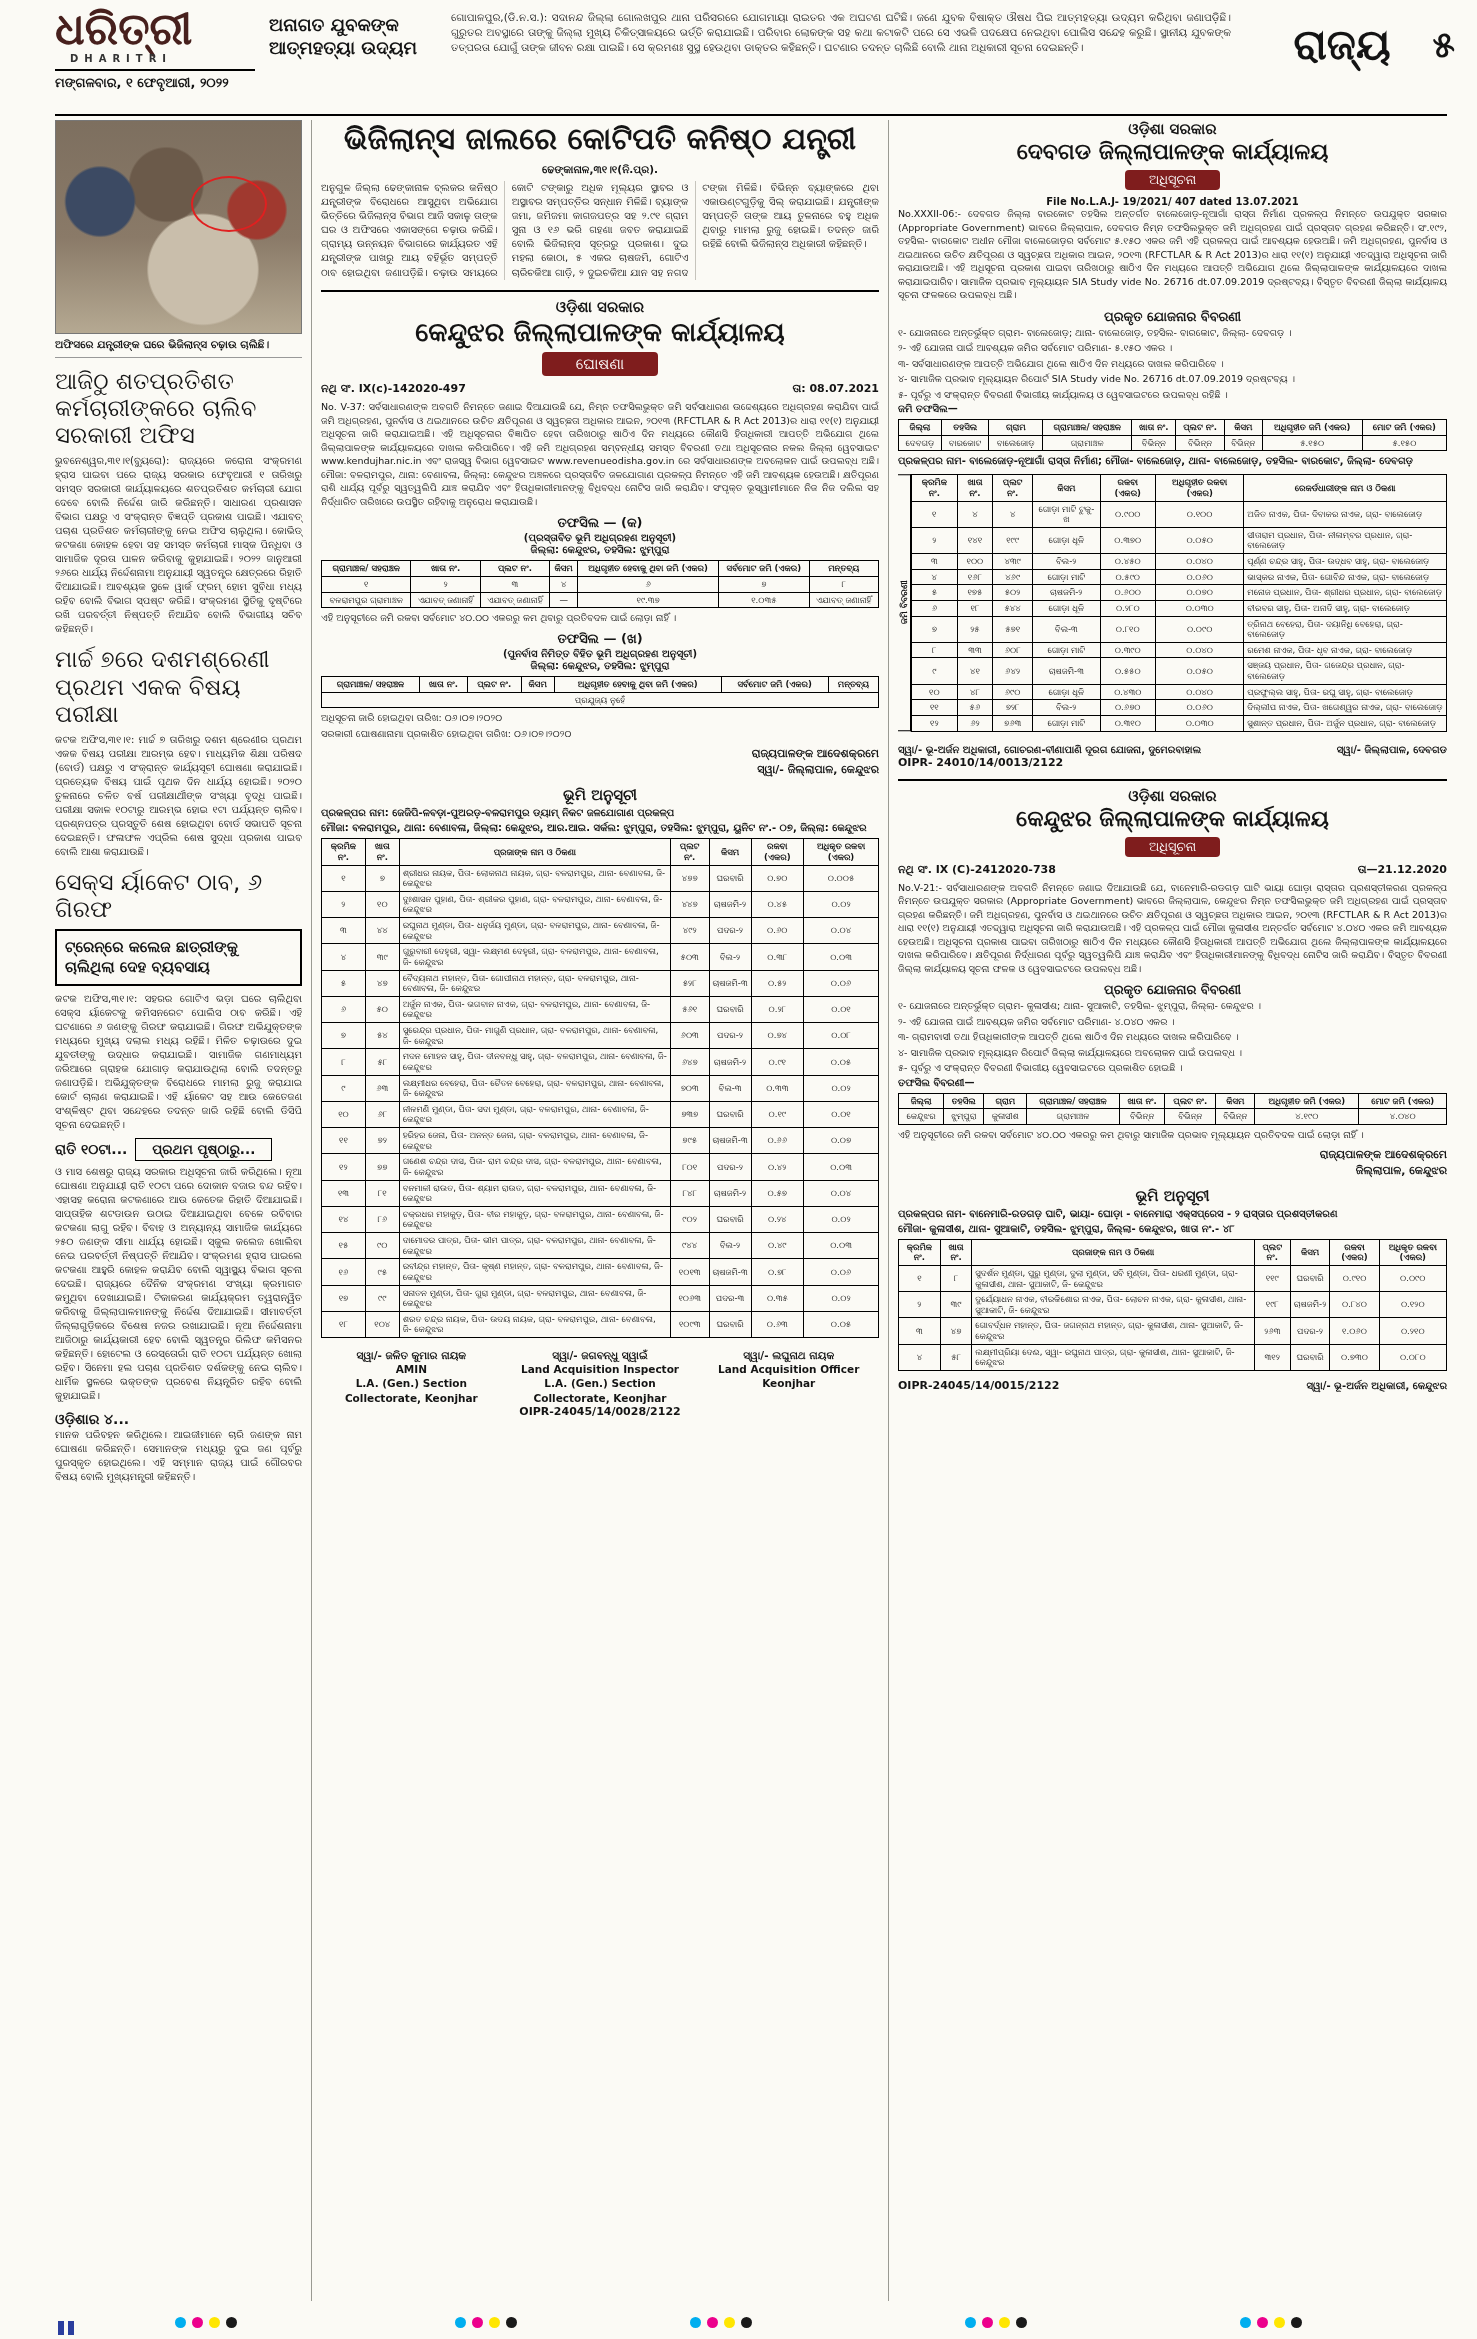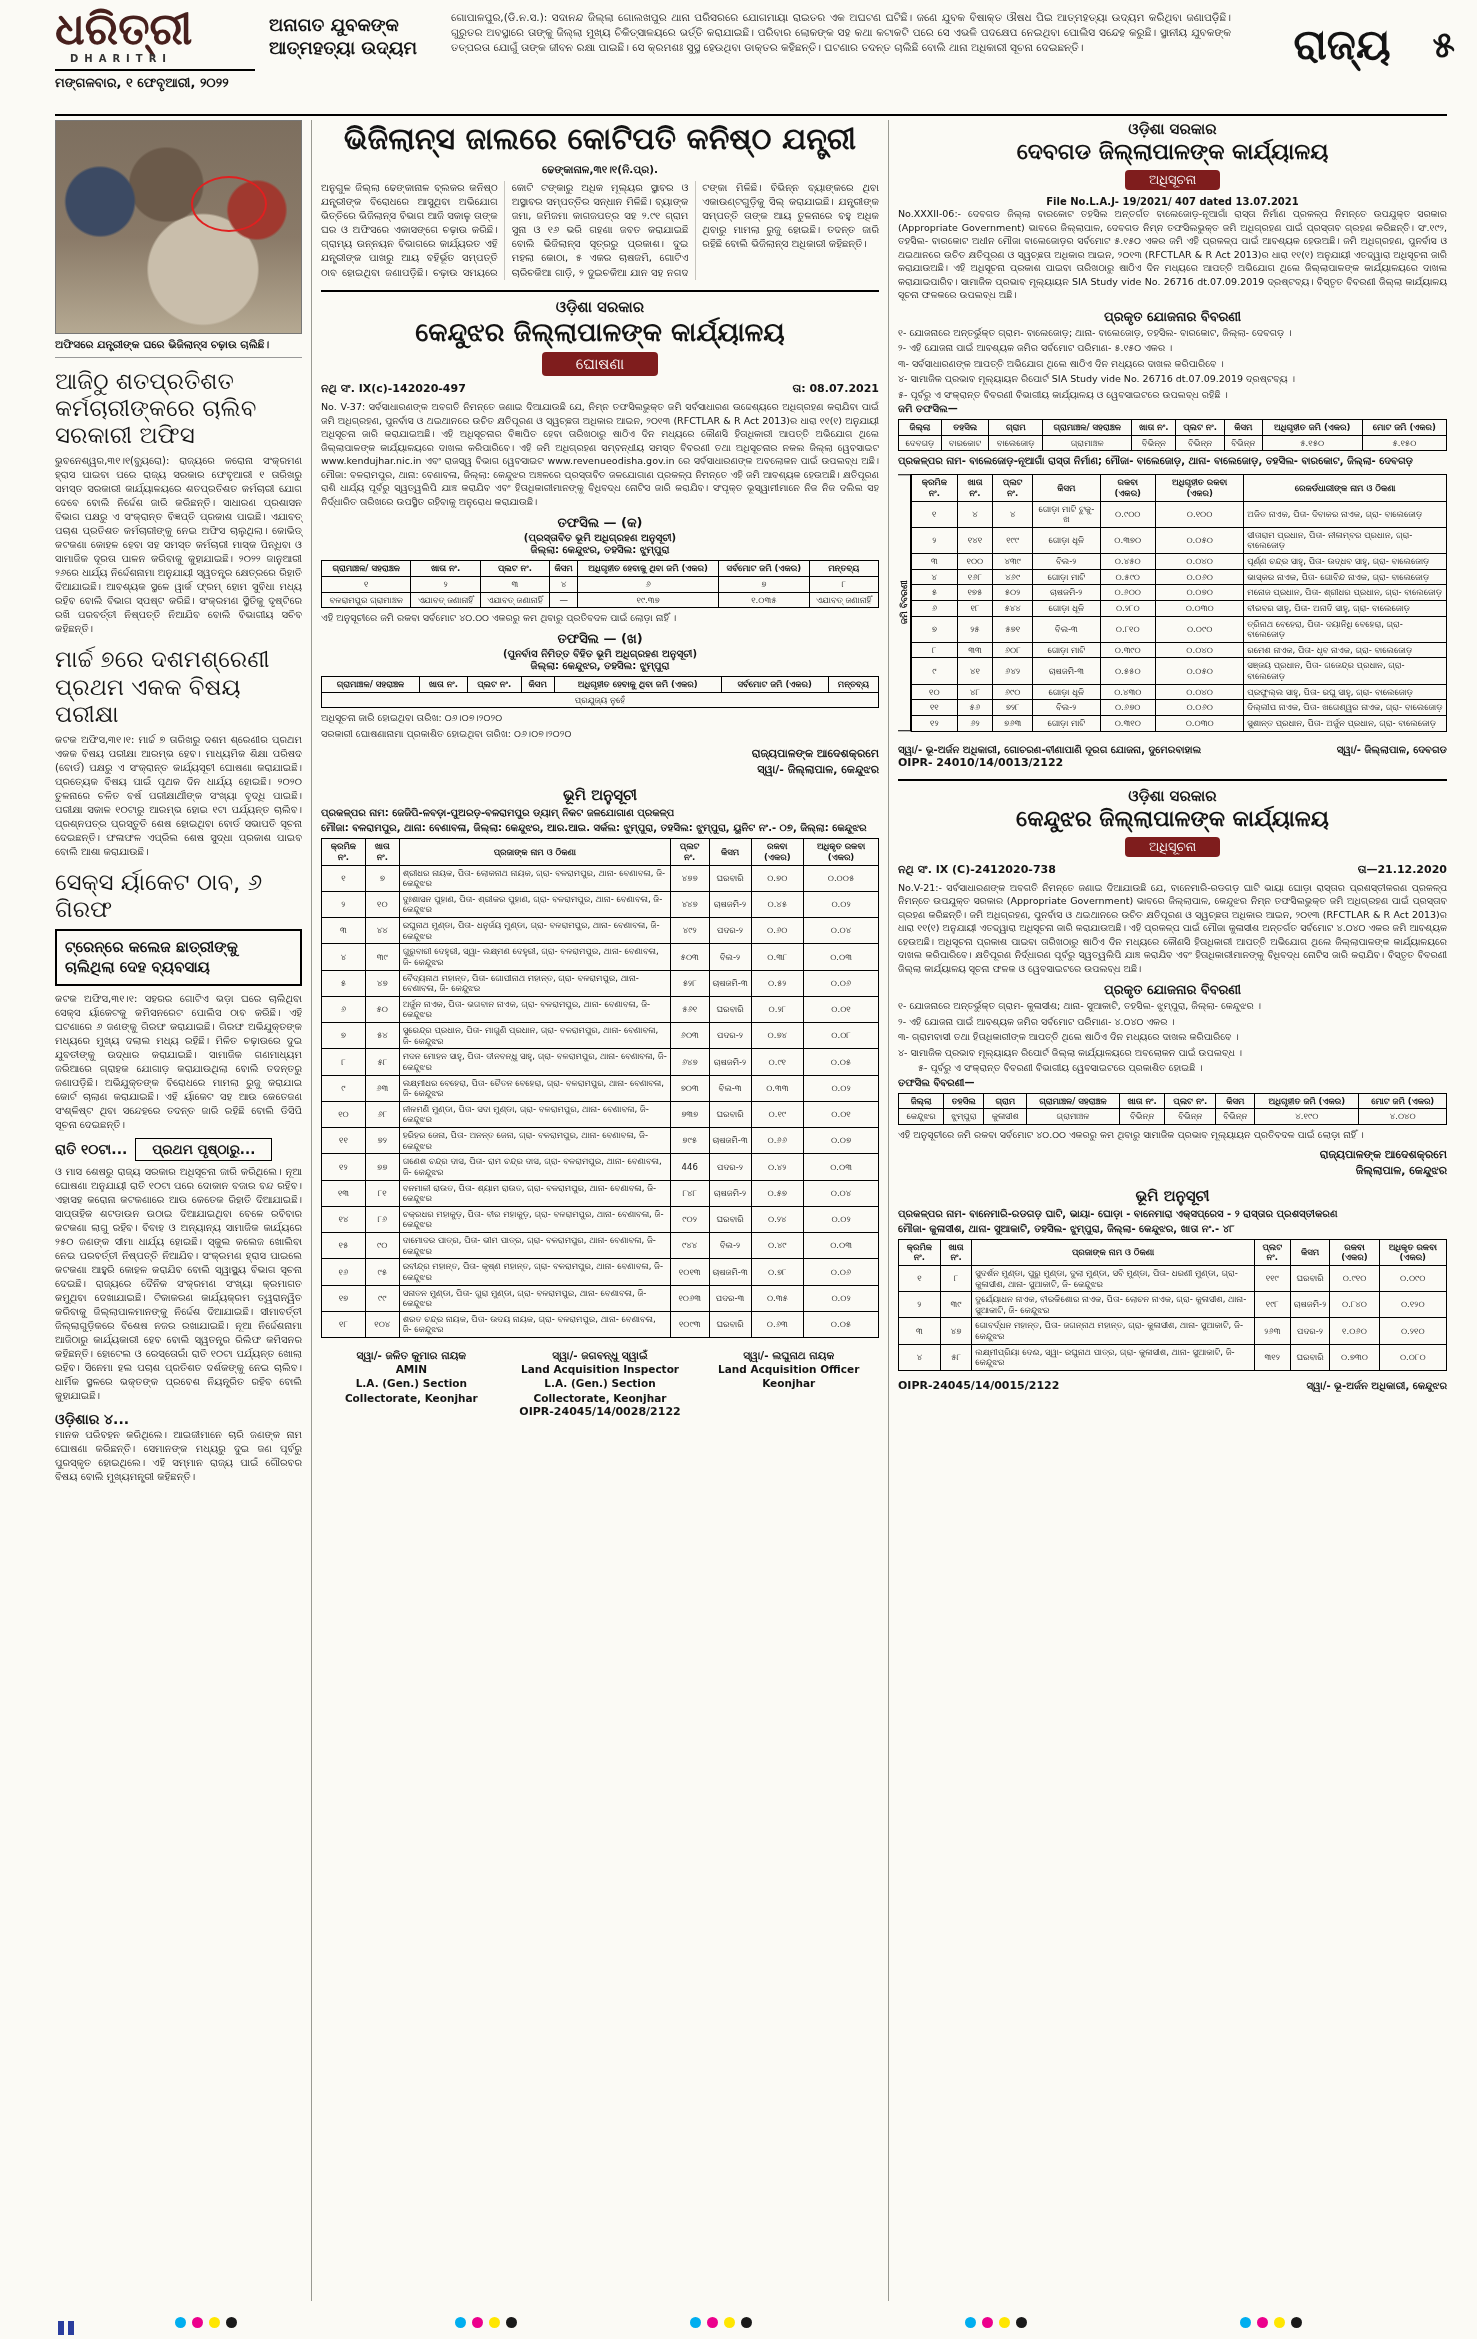--- a/index.html
+++ b/index.html
@@ -328,21 +328,21 @@
               <td class="L">ହରିହର ଜେନା, ପିତା- ଅନନ୍ତ ଜେନା, ଗ୍ରା- ବଳରାମପୁର, ଥାନା- ବେଣାବଳା, ଜି- କେନ୍ଦୁଝର</td>
               <td>୭୯୫</td>
               <td>ଚାଷଜମି-୩</td>
               <td>୦.୬୬</td>
               <td>୦.୦୭</td>
             </tr>
               <tr>
               <td>୧୨</td>
               <td>୭୭</td>
               <td class="L">ଗଣେଶ ଚନ୍ଦ୍ର ଦାସ, ପିତା- ରାମ ଚନ୍ଦ୍ର ଦାସ, ଗ୍ରା- ବଳରାମପୁର, ଥାନା- ବେଣାବଳା, ଜି- କେନ୍ଦୁଝର</td>
-              <td>446</td>
+              <td>୮୦୧</td>
               <td>ପଦର-୨</td>
               <td>୦.୪୨</td>
               <td>୦.୦୩</td>
             </tr>
               <tr>
               <td>୧୩</td>
               <td>୮୧</td>
               <td class="L">ବନମାଳୀ ରାଉତ, ପିତା- ଶ୍ୟାମ ରାଉତ, ଗ୍ରା- ବଳରାମପୁର, ଥାନା- ବେଣାବଳା, ଜି- କେନ୍ଦୁଝର</td>
               <td>୮୪୮</td>
               <td>ଚାଷଜମି-୨</td>
@@ -612,21 +612,21 @@
           <span>ତା—21.12.2020</span>
         </div>
         <p class="n-body">No.V-21:- ସର୍ବସାଧାରଣଙ୍କ ଅବଗତି ନିମନ୍ତେ ଜଣାଇ ଦିଆଯାଉଛି ଯେ, ବାନେମାରି-ରଡଗଡ଼ ଘାଟି ଭାୟା ଘୋଡ଼ା ରାସ୍ତାର ପ୍ରଶସ୍ତୀକରଣ ପ୍ରକଳ୍ପ ନିମନ୍ତେ ଉପଯୁକ୍ତ ସରକାର (Appropriate Government) ଭାବରେ ଜିଲ୍ଲାପାଳ, କେନ୍ଦୁଝର ନିମ୍ନ ତଫସିଲଭୁକ୍ତ ଜମି ଅଧିଗ୍ରହଣ ପାଇଁ ପ୍ରସ୍ତାବ ଗ୍ରହଣ କରିଛନ୍ତି। ଜମି ଅଧିଗ୍ରହଣ, ପୁନର୍ବାସ ଓ ଥଇଥାନରେ ଉଚିତ କ୍ଷତିପୂରଣ ଓ ସ୍ୱଚ୍ଛତା ଅଧିକାର ଆଇନ, ୨୦୧୩ (RFCTLAR &amp; R Act 2013)ର ଧାରା ୧୧(୧) ଅନୁଯାୟୀ ଏତଦ୍ଦ୍ୱାରା ଅଧିସୂଚନା ଜାରି କରାଯାଉଅଛି। ଏହି ପ୍ରକଳ୍ପ ପାଇଁ ମୌଜା କୁଳାସୀଶ ଅନ୍ତର୍ଗତ ସର୍ବମୋଟ ୪.୦୪୦ ଏକର ଜମି ଆବଶ୍ୟକ ହେଉଅଛି। ଅଧିସୂଚନା ପ୍ରକାଶ ପାଇବା ତାରିଖଠାରୁ ଷାଠିଏ ଦିନ ମଧ୍ୟରେ କୌଣସି ହିତାଧିକାରୀ ଆପତ୍ତି ଅଭିଯୋଗ ଥିଲେ ଜିଲ୍ଲାପାଳଙ୍କ କାର୍ଯ୍ୟାଳୟରେ ଦାଖଲ କରିପାରିବେ। କ୍ଷତିପୂରଣ ନିର୍ଦ୍ଧାରଣ ପୂର୍ବରୁ ସ୍ୱତ୍ୱଲିପି ଯାଞ୍ଚ କରାଯିବ ଏବଂ ହିତାଧିକାରୀମାନଙ୍କୁ ବିଧିବଦ୍ଧ ନୋଟିସ ଜାରି କରାଯିବ। ବିସ୍ତୃତ ବିବରଣୀ ଜିଲ୍ଲା କାର୍ଯ୍ୟାଳୟ ସୂଚନା ଫଳକ ଓ ୱେବସାଇଟରେ ଉପଲବ୍ଧ ଅଛି।</p>
 
         <div class="sched-title">ପ୍ରକୃତ ଯୋଜନାର ବିବରଣୀ</div>
         <div>
             <p class="n-body" style="margin-bottom:2px;">୧- ଯୋଜନାରେ ଅନ୍ତର୍ଭୁକ୍ତ ଗ୍ରାମ- କୁଳାସୀଶ; ଥାନା- ସୁଆକାଟି, ତହସିଲ- ଝୁମ୍ପୁରା, ଜିଲ୍ଲା- କେନ୍ଦୁଝର ।</p>
             <p class="n-body" style="margin-bottom:2px;">୨- ଏହି ଯୋଜନା ପାଇଁ ଆବଶ୍ୟକ ଜମିର ସର୍ବମୋଟ ପରିମାଣ- ୪.୦୪୦ ଏକର ।</p>
             <p class="n-body" style="margin-bottom:2px;">୩- ଗ୍ରାମବାସୀ ତଥା ହିତାଧିକାରୀଙ୍କ ଆପତ୍ତି ଥିଲେ ଷାଠିଏ ଦିନ ମଧ୍ୟରେ ଦାଖଲ କରିପାରିବେ ।</p>
             <p class="n-body" style="margin-bottom:2px;">୪- ସାମାଜିକ ପ୍ରଭାବ ମୂଲ୍ୟାୟନ ରିପୋର୍ଟ ଜିଲ୍ଲା କାର୍ଯ୍ୟାଳୟରେ ଅବଲୋକନ ପାଇଁ ଉପଲବ୍ଧ ।</p>
-            <p class="n-body" style="margin-bottom:2px;margin-left:20px;">୫- ପୂର୍ବରୁ ଏ ସଂକ୍ରାନ୍ତ ବିବରଣୀ ବିଭାଗୀୟ ୱେବସାଇଟରେ ପ୍ରକାଶିତ ହୋଇଛି ।</p>
+            <p class="n-body" style="margin-bottom:2px;">୫- ପୂର୍ବରୁ ଏ ସଂକ୍ରାନ୍ତ ବିବରଣୀ ବିଭାଗୀୟ ୱେବସାଇଟରେ ପ୍ରକାଶିତ ହୋଇଛି ।</p>
           </div>
 
         <div class="proj-line">ତଫସିଲ ବିବରଣୀ—</div>
         <table>
           <thead>
               <tr>
                 <th>ଜିଲ୍ଲା</th>
                 <th>ତହସିଲ</th>
                 <th>ଗ୍ରାମ</th>
                 <th>ଗ୍ରାମାଞ୍ଚଳ/ ସହରାଞ୍ଚଳ</th>

